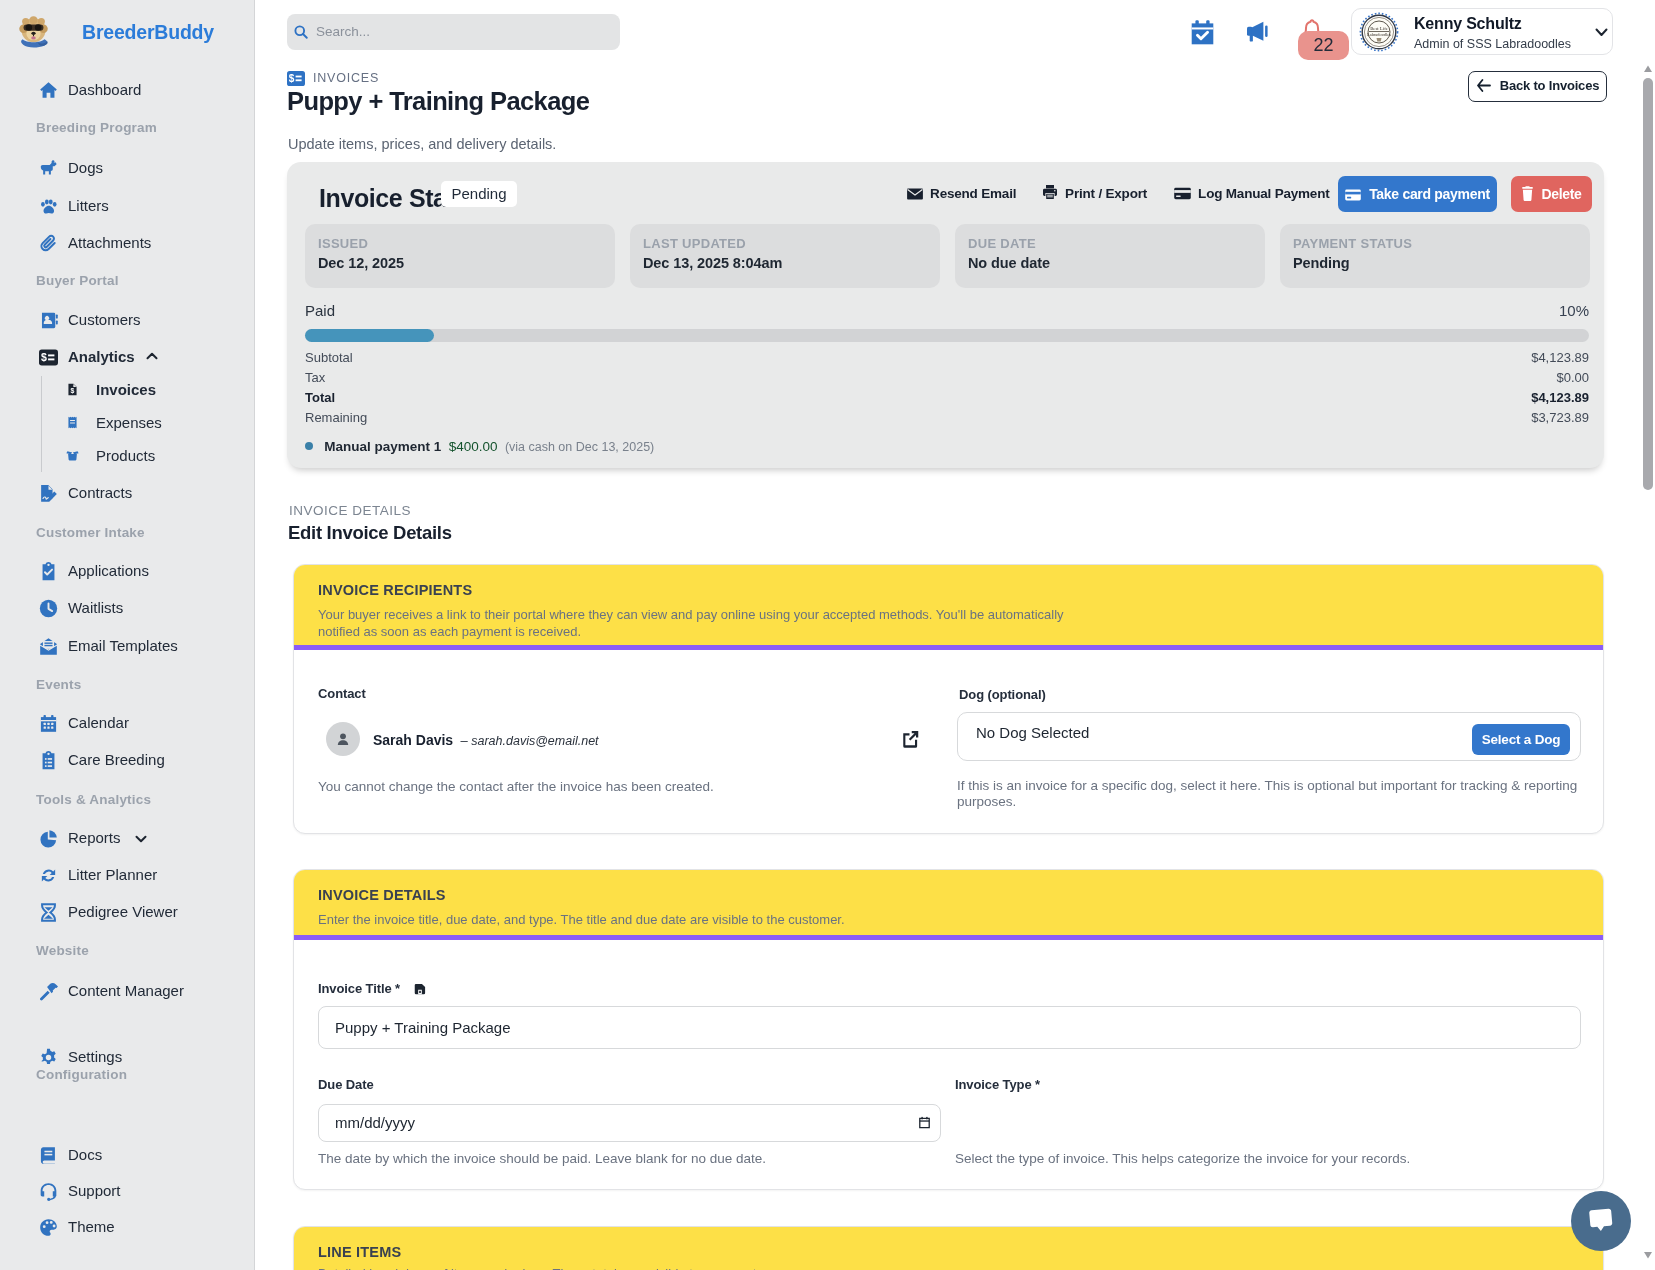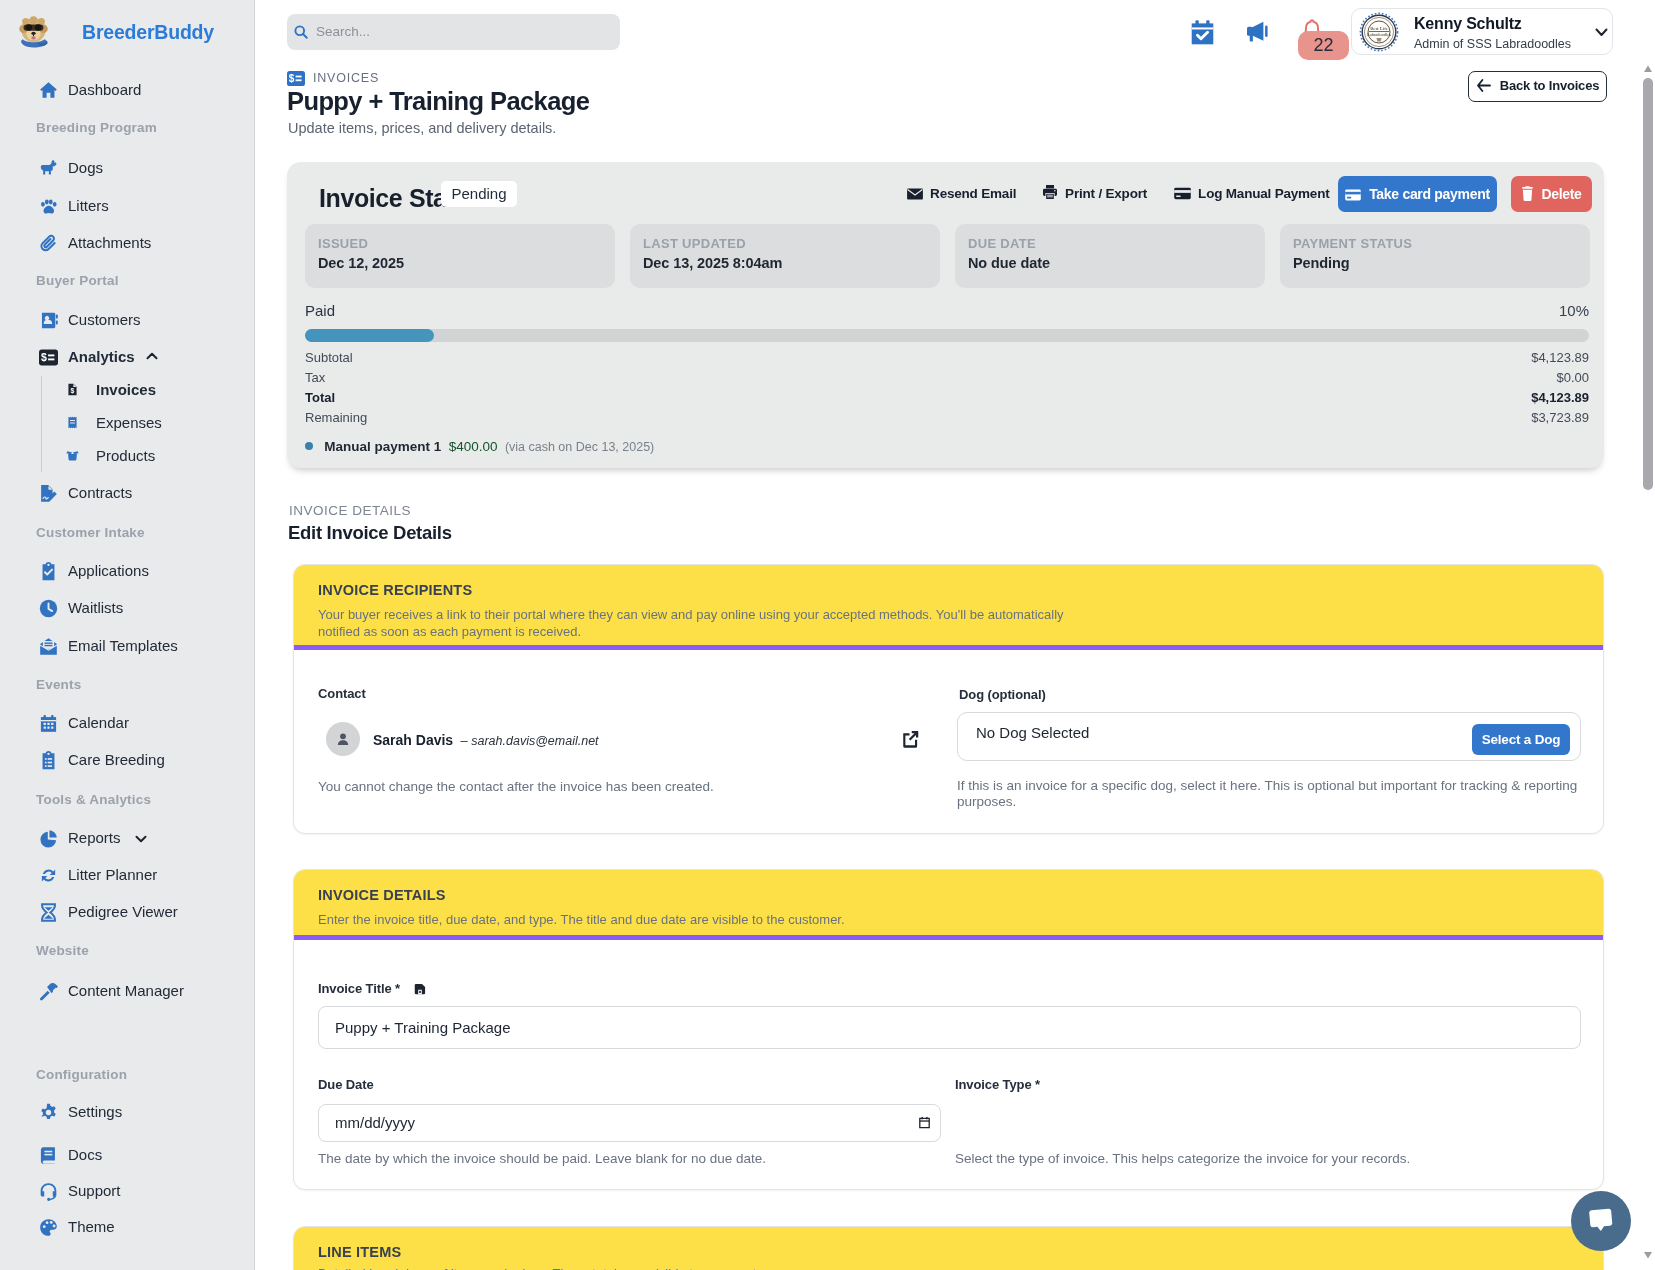--- a/index.html
+++ b/index.html
@@ -22,21 +22,21 @@
 
 #search { position:absolute; left:287px; top:14px; width:333px; height:36px;
   background:#e3e4e5; border-radius:8px; }
 #search .stx { position:absolute; left:29px; top:10px; font-size:13.5px; color:#8b919b; }
 #uchip { position:absolute; left:1351px; top:8px; width:262px; height:47px; background:#fff;
   border:1px solid #e3e4e7; border-radius:10px; }
 
 .crumb-ic { position:absolute; left:287px; top:71px; width:18px; height:15px; }
 .crumb-tx { position:absolute; left:313px; top:71px; font-size:12.5px; color:#667083; letter-spacing:.8px; }
 h1.title { position:absolute; left:287px; top:87px; font-size:25.5px; font-weight:700; color:#18202e; letter-spacing:-.6px;}
-.subtitle { position:absolute; left:288px; top:120px; font-size:14.5px; color:#5b6472; }
+.subtitle { position:absolute; left:288px; top:136px; font-size:14.5px; color:#5b6472; }
 #backbtn { position:absolute; left:1468px; top:71px; width:139px; height:31px; background:#fff;
   border:1.5px solid #252e3c; border-radius:7px; font-size:13px; font-weight:700; color:#15202e;
   text-align:center; line-height:28px; letter-spacing:-.2px; }
 
 #scard { position:absolute; left:287px; top:162px; width:1317px; height:306px;
   background:#e9eaea; border-radius:14px; box-shadow:0 5px 7px -3px rgba(0,0,0,.22); }
 #scard .hd { position:absolute; left:32px; top:22px; font-size:25px; font-weight:700; color:#18202e; letter-spacing:-.4px; }
 #pending { position:absolute; left:154px; top:19px; height:26px; width:76px; background:#fff;
   border-radius:5px; font-size:15px; color:#1f2937; line-height:26px; text-align:center; }
 .act { position:absolute; top:13px; height:37px; line-height:37px; font-size:13.5px; font-weight:700; color:#18202e; white-space:nowrap; letter-spacing:-.2px; }
@@ -381,21 +381,21 @@
         <span class="tx" style="">Pedigree Viewer</span>
       </div>
     <div class="sb-label" style="top:941px">Website</div>
     <div class="sb-item" style="top:977px">
         <svg class="ic" fill="#3173c0">
           <use href="#i-hammer"></use>
         </svg>
         <span class="tx" style="">Content Manager</span>
       </div>
     <div class="sb-label" style="top:1065px">Configuration</div>
-    <div class="sb-item" style="top:1098px">
+    <div class="sb-item" style="top:1043px">
         <svg class="ic" fill="#3173c0">
           <use href="#i-gear"></use>
         </svg>
         <span class="tx" style="">Settings</span>
       </div>
     <div class="sb-item" style="top:1141px">
         <svg class="ic" fill="#3173c0">
           <use href="#i-book"></use>
         </svg>
         <span class="tx" style="">Docs</span>

